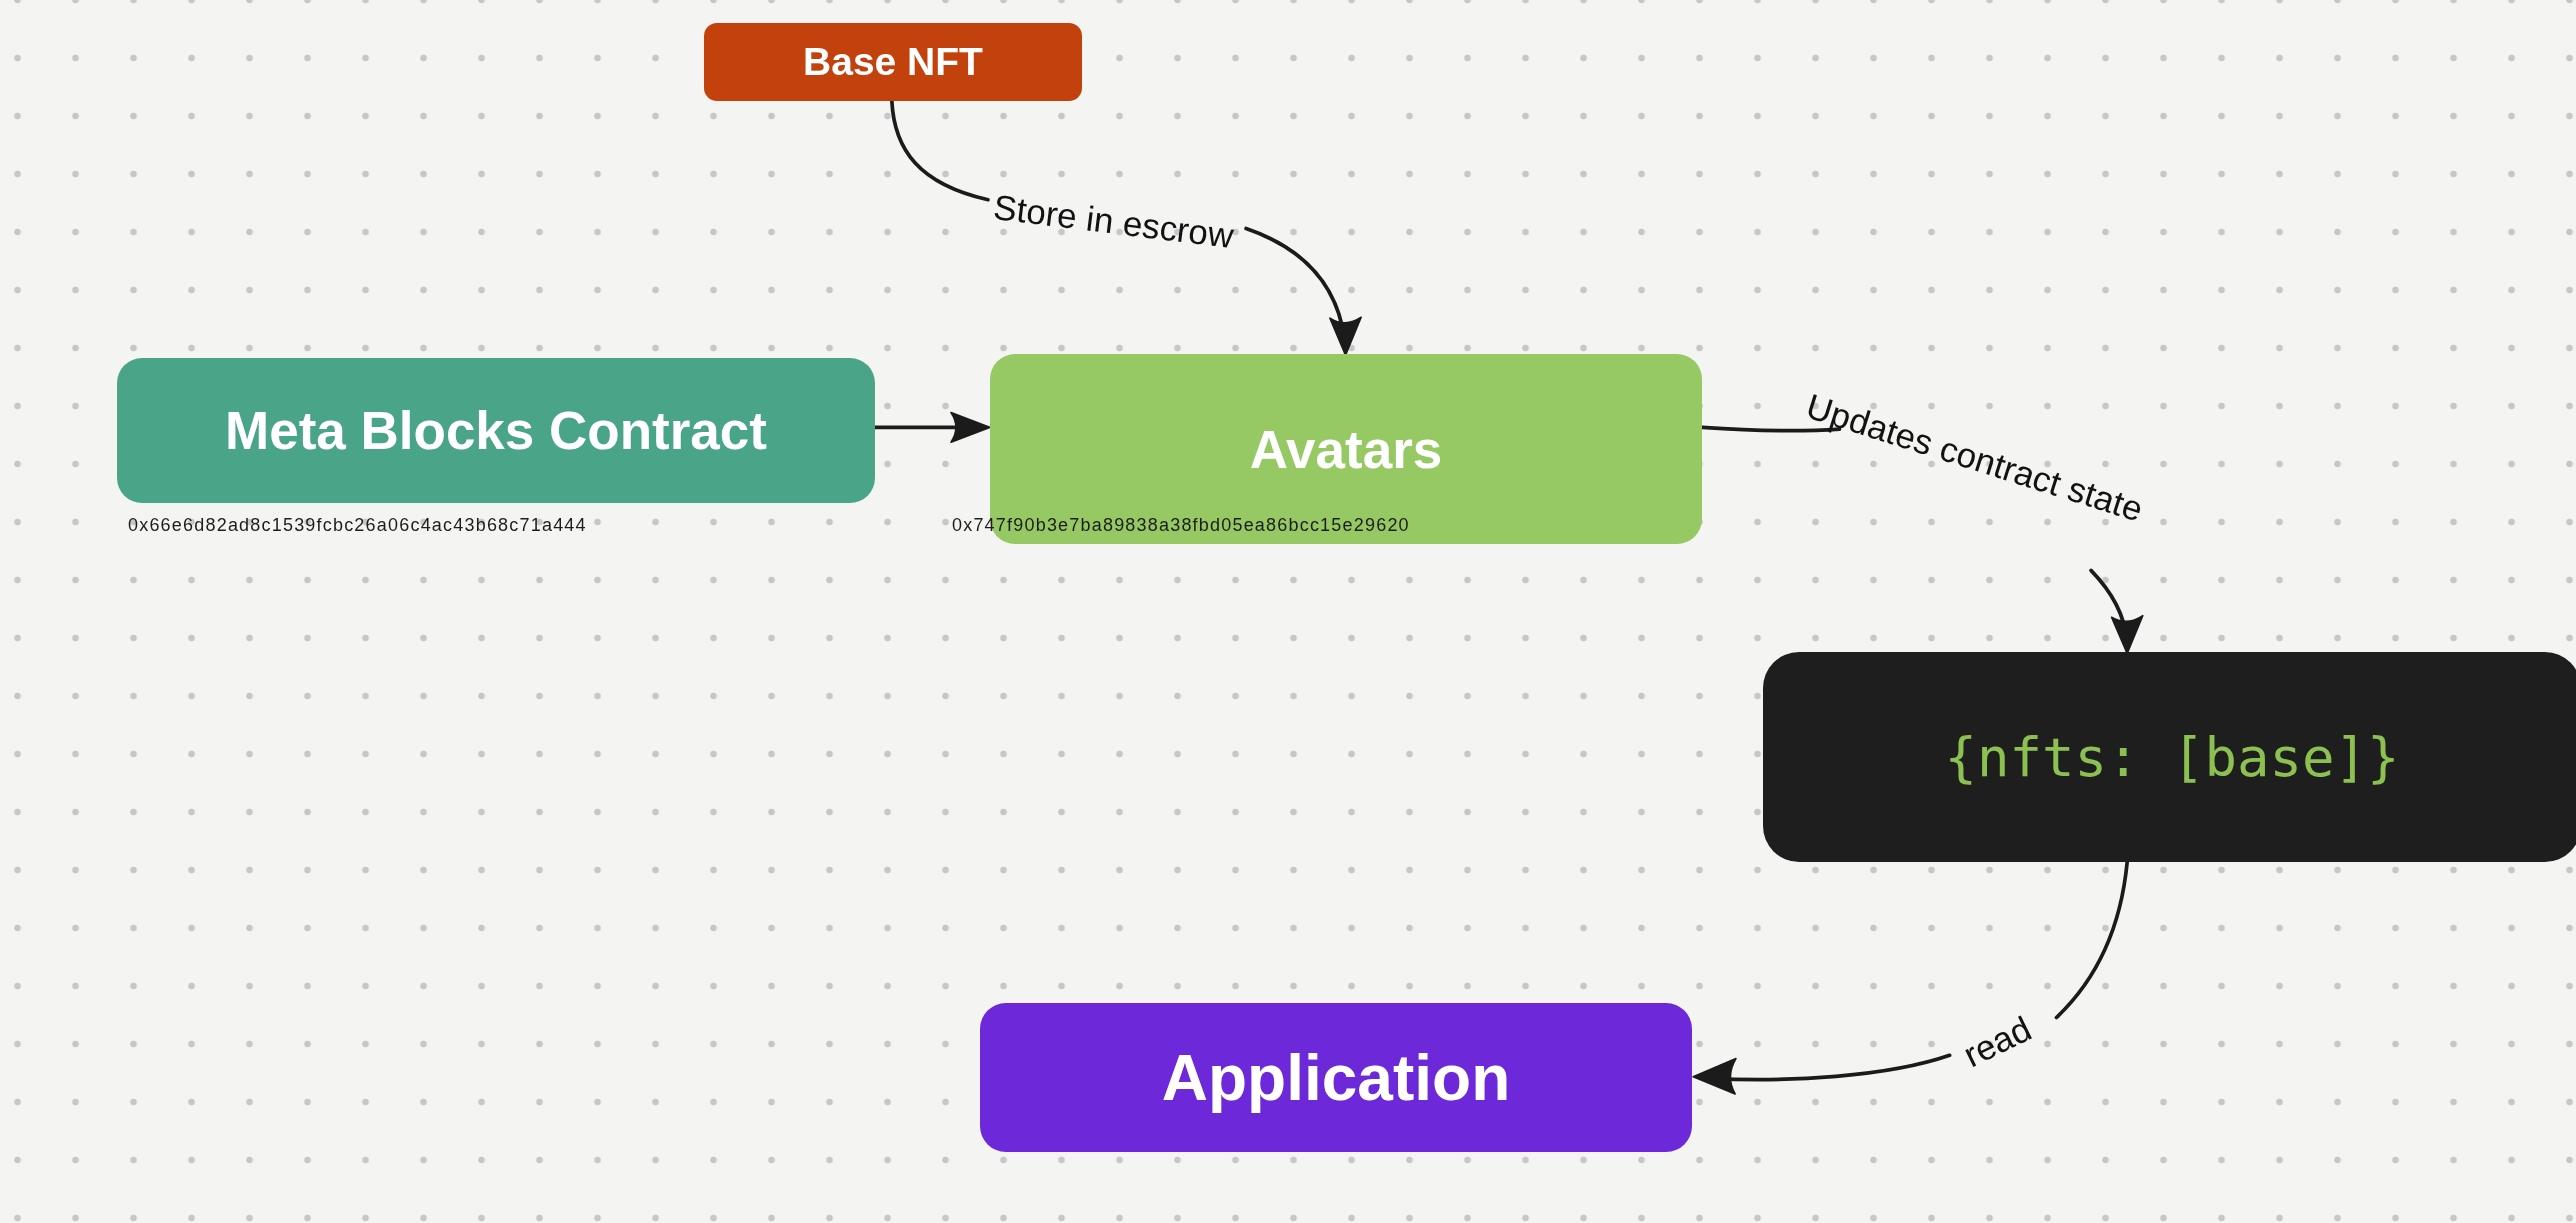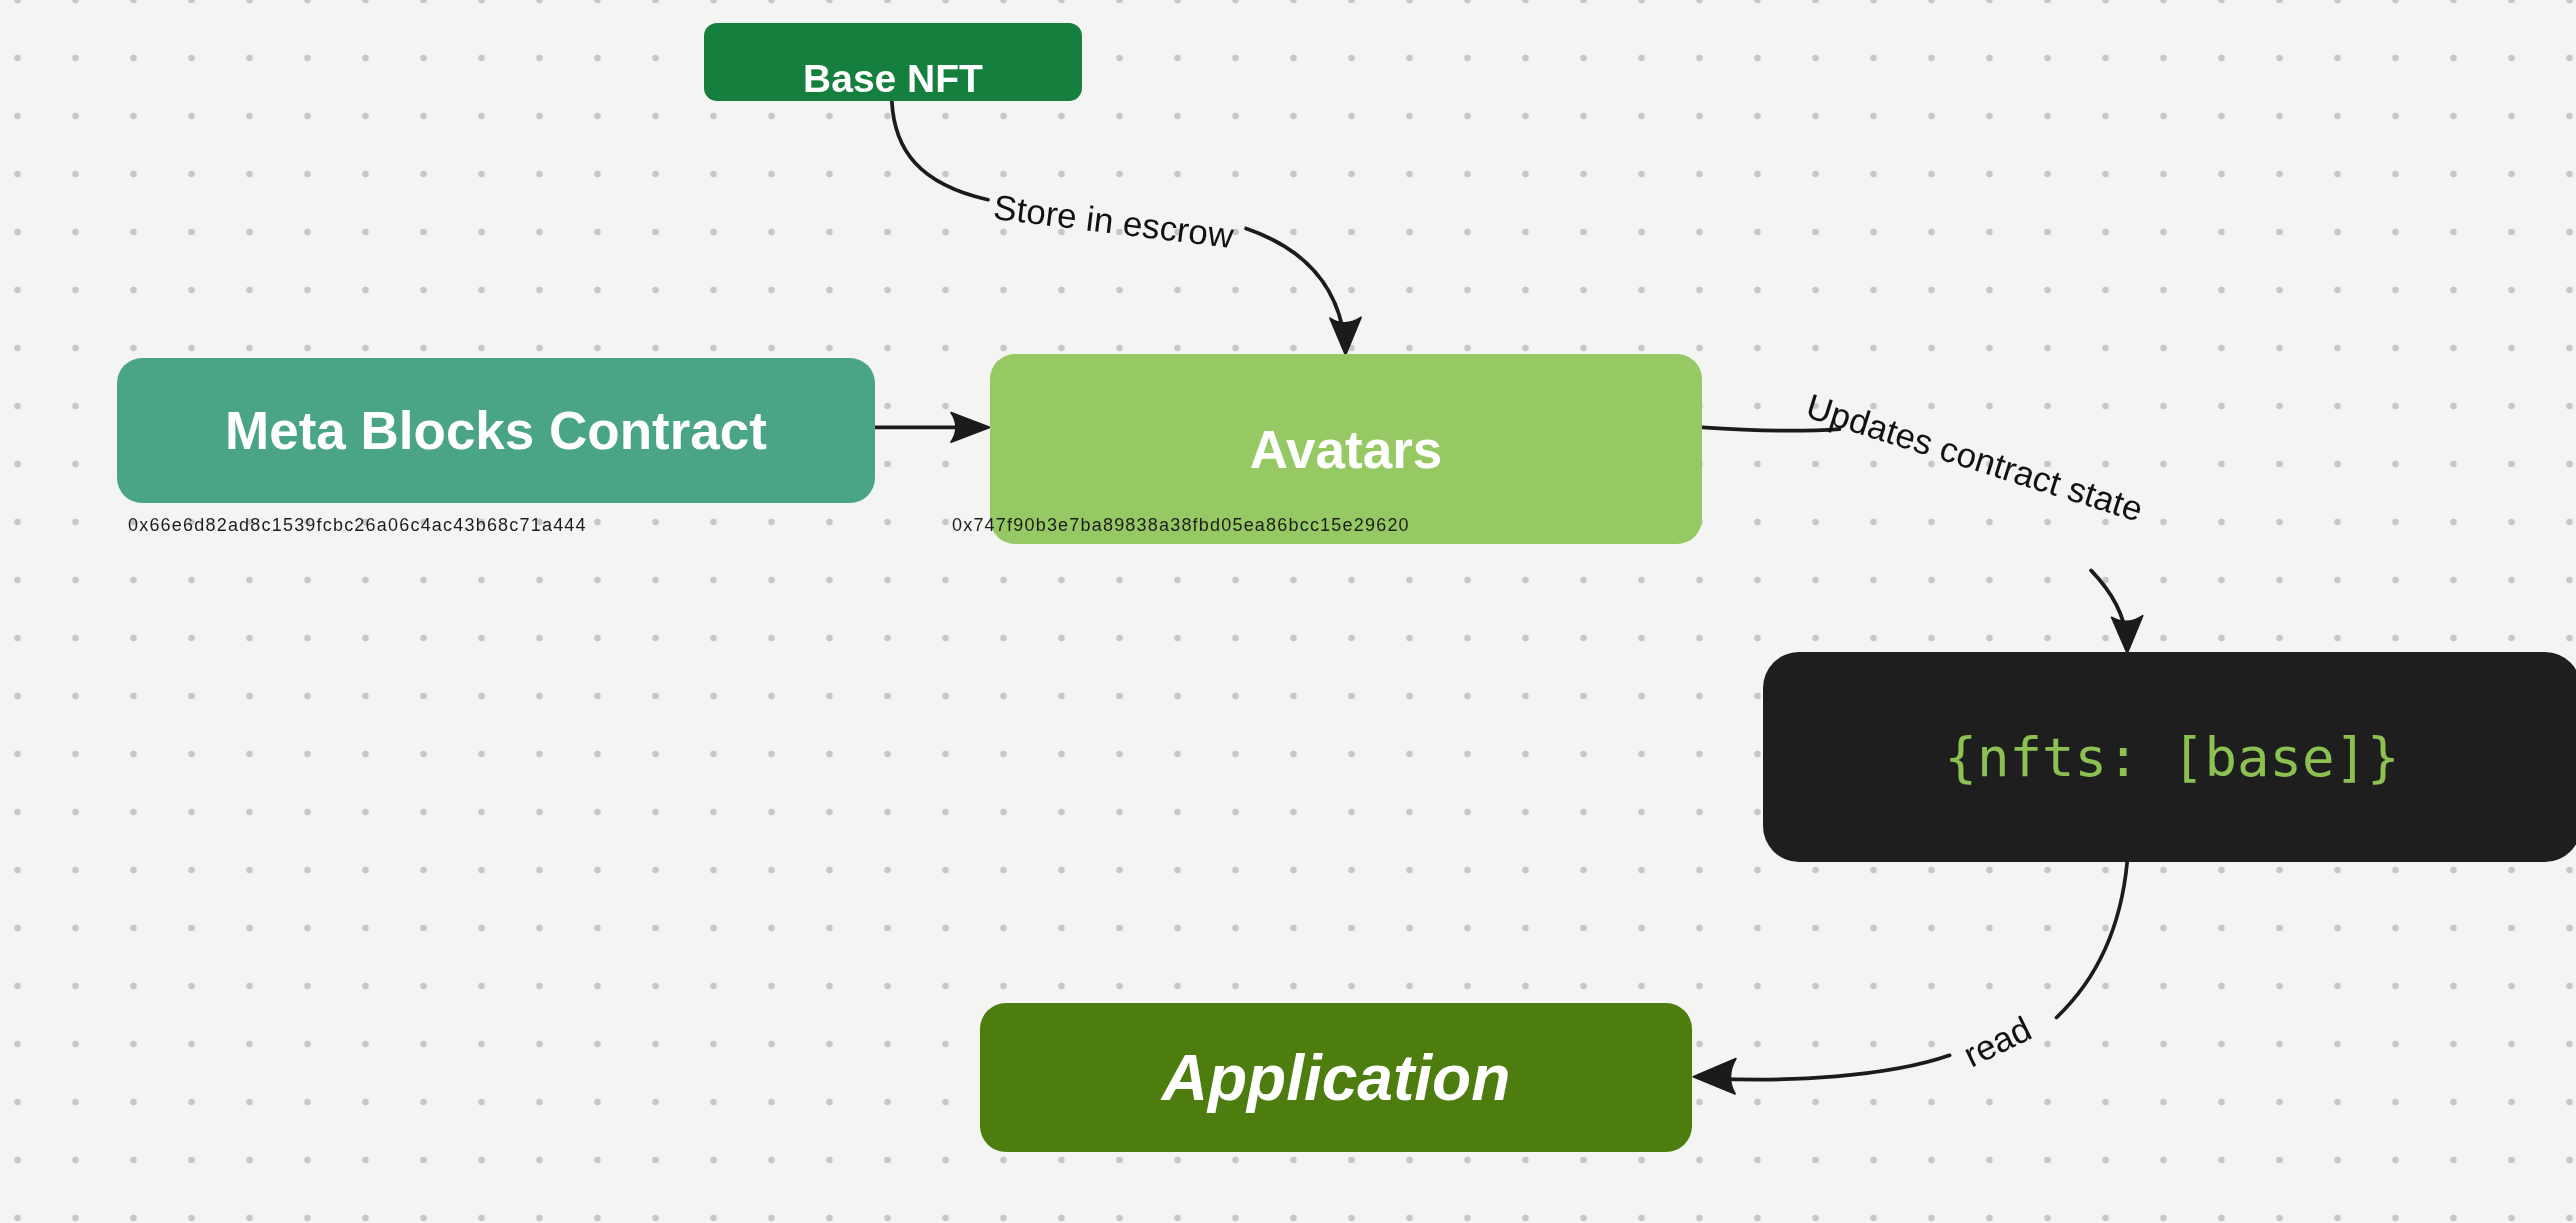--- a/index.html
+++ b/index.html
@@ -66,37 +66,37 @@
 
     <path class="edge" d="M 2071 520 C 2130 524, 2185 526, 2238 522"></path>
     <path class="edge" d="M 2544 694 C 2572 723, 2585 750, 2587 778"></path>
     <path class="arrowhead" d="M 2588 795 L 2569 751 Q 2588 762 2607 749 Z"></path>
 
     <path class="edge" d="M 2588 1049 C 2582 1112, 2560 1183, 2502 1238"></path>
     <path class="edge" d="M 2372 1284 C 2297 1310, 2176 1317, 2080 1312"></path>
     <path class="arrowhead" d="M 2060 1310 L 2112 1288 Q 2099 1310 2111 1331 Z"></path>
   </svg>
 
-  <div class="node node-base" style="background-color: #15803d; align-items: flex-end;">
+  <div class="node node-base" style="background-color: #c2410c;">
     <span>Base NFT</span>
   </div>
 
   <div class="node node-meta" style="background-color: rgb(74, 165, 136);">
     <span>Meta Blocks Contract</span>
   </div>
 
   <div class="node node-avatars" style="background-color: rgb(150, 201, 99);">
     <span>Avatars</span>
   </div>
 
   <div class="node node-code" style="background-color: rgb(30, 30, 30);">
     <span style="color: rgb(140, 193, 82);">{nfts: [base]}</span>
   </div>
 
-  <div class="node node-app" style="background-color: #4d7c0f; font-style: italic;">
+  <div class="node node-app" style="background-color: #6d28d9;">
     <span>Application</span>
   </div>
 
   <div class="address address-meta">0x66e6d82ad8c1539fcbc26a06c4ac43b68c71a444</div>
   <div class="address address-avatars">0x747f90b3e7ba89838a38fbd05ea86bcc15e29620</div>
 
   <div class="edge-label label-store">Store in escrow</div>
   <div class="edge-label label-updates">Updates contract state</div>
   <div class="edge-label label-read">read</div>
 

